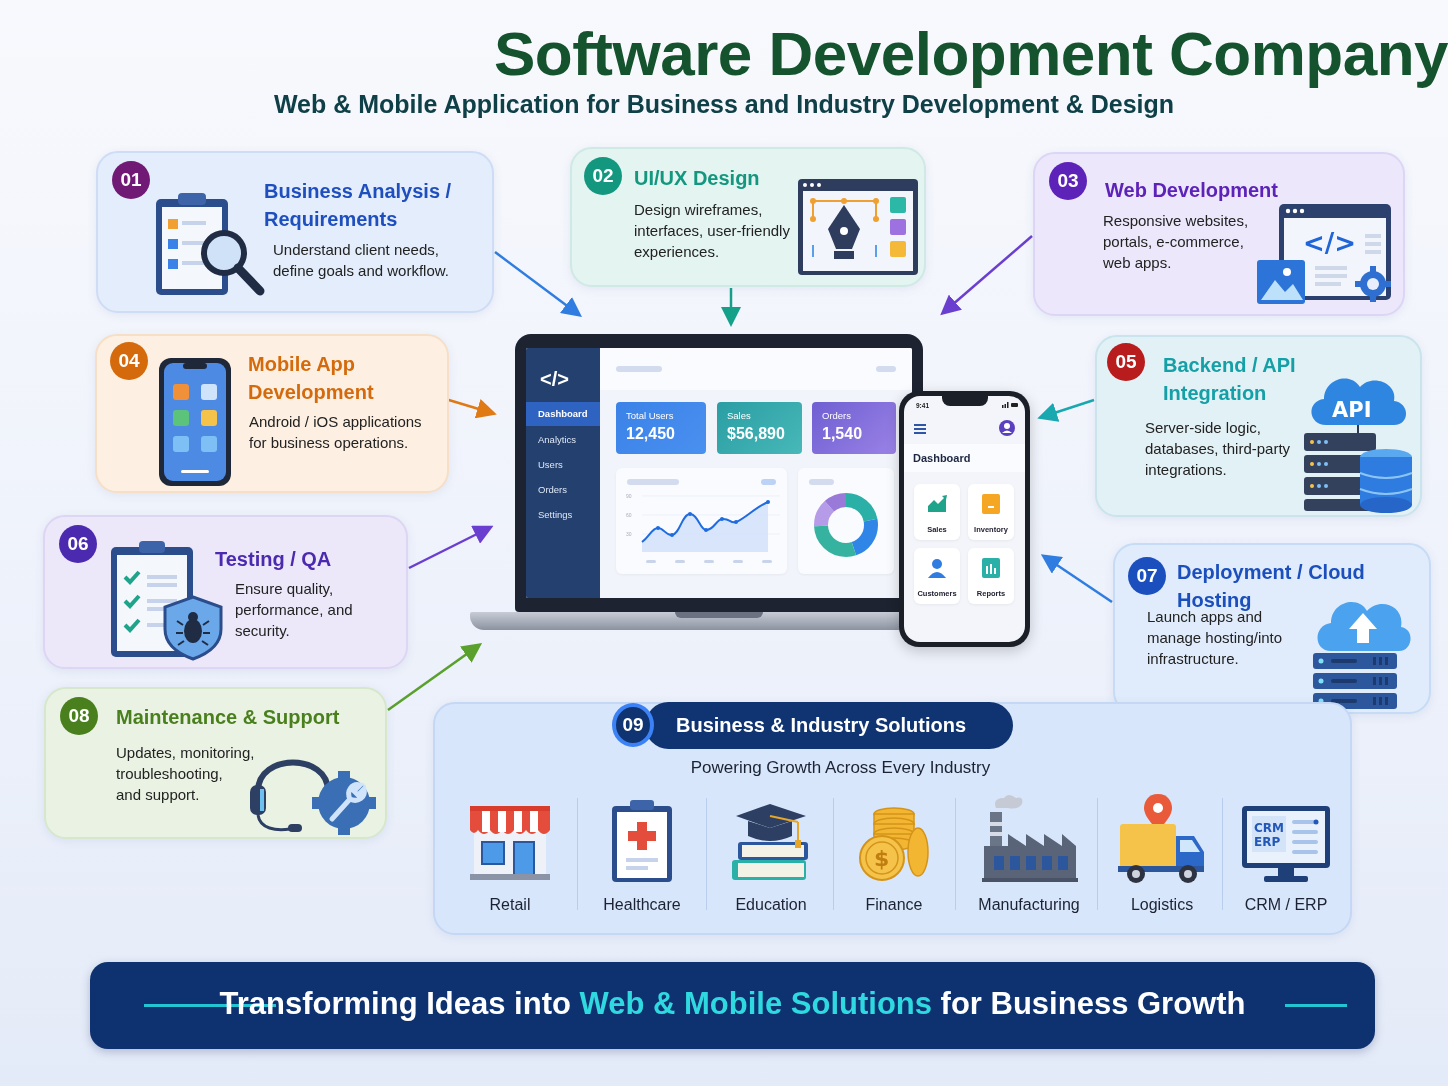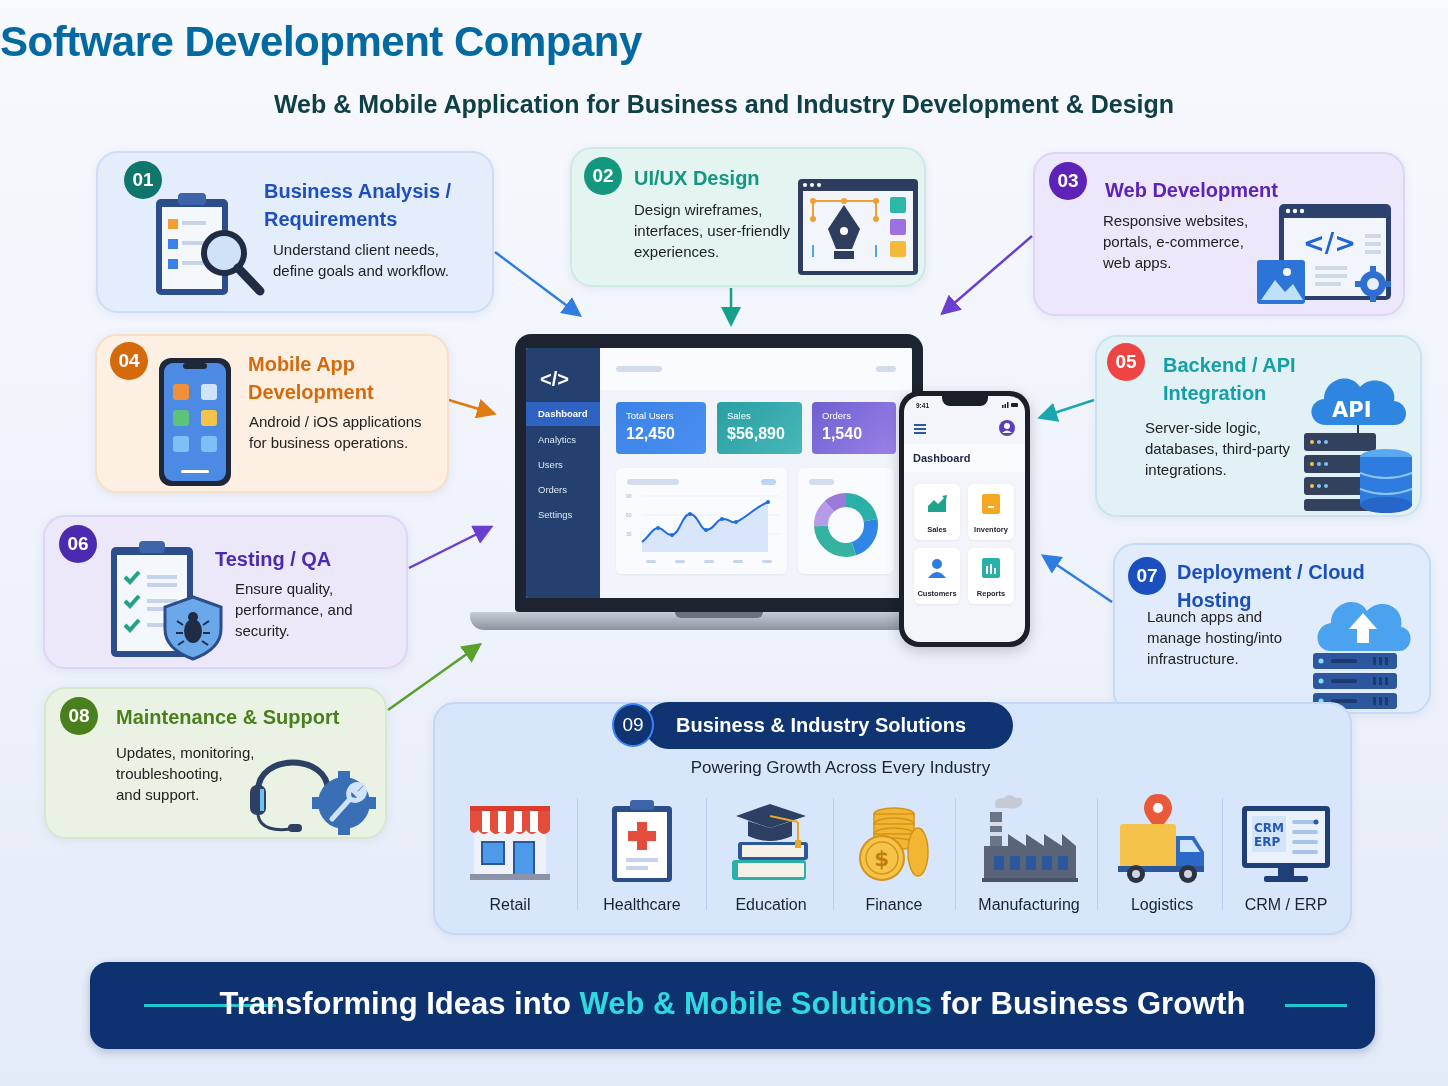--- a/index.html
+++ b/index.html
@@ -4,22 +4,22 @@
 <style>
   * { box-sizing: border-box; margin: 0; padding: 0; }
   html, body { width: 1448px; height: 1086px; overflow: hidden; }
   body {
     font-family: "Liberation Sans", "DejaVu Sans", sans-serif;
     background: linear-gradient(180deg, #f8f9fd 0%, #eef2fb 55%, #e4ebf8 100%);
     position: relative;
     color: #222;
   }
   .title {
-    position: absolute; left: 0; right: 0; top: 18px; text-align: left;
-    font-size: 42px; font-weight: 700; color: #0369a1; letter-spacing: -0.5px;
+    position: absolute; left: 0; right: 0; top: 18px; text-align: right;
+    font-size: 62px; font-weight: 700; color: #14532d; letter-spacing: -0.5px;
   }
   .subtitle {
     position: absolute; left: 0; right: 0; top: 90px; text-align: center;
     font-size: 25px; font-weight: 700; color: #0f4047;
   }
   .card {
     position: absolute; border-radius: 22px;
     border: 2px solid rgba(255,255,255,0.6);
     box-shadow: 0 2px 10px rgba(80,100,160,0.10);
   }
@@ -63,21 +63,21 @@
   .phone-screen { position: absolute; left: 5px; top: 5px; width: 121px; height: 246px; background: #f3f5fa; border-radius: 16px; overflow: hidden; }
   .phone-notch { position: absolute; left: 38px; top: 0; width: 46px; height: 10px; background: #1b1f27; border-radius: 0 0 8px 8px; }
   .ph-time { position: absolute; left: 12px; top: 6px; font-size: 6.5px; font-weight: 700; color: #222; }
   .ph-hdr { position: absolute; left: 0; top: 48px; width: 100%; height: 28px; background: #fafbfe; }
   .ph-title { position: absolute; left: 9px; top: 56px; font-size: 11px; font-weight: 700; color: #1c2640; }
   .tile { position: absolute; width: 46px; height: 56px; background: #fff; border-radius: 6px; box-shadow: 0 1px 3px rgba(0,0,0,0.06); }
   .tile span { position: absolute; left: 0; right: 0; bottom: 6px; text-align: center; font-size: 7.5px; font-weight: 700; color: #223; }
 
   
   .sol-pill { position: absolute; left: 645px; top: 702px; width: 368px; height: 47px; background: #0f3471; border-radius: 24px; color: #fff; font-size: 20px; font-weight: 700; display:flex; align-items:center; padding-left: 31px; }
-  .sol-badge { position: absolute; left: 612px; top: 703px; width: 42px; height: 44px; background: #0f3471; border-radius: 50%; border: 2px solid #3b82f6; color: #fff; font-weight: 400; font-size: 19px; display:flex; align-items:center; justify-content:center; }
+  .sol-badge { position: absolute; left: 612px; top: 703px; width: 42px; height: 44px; background: #0f3471; border-radius: 50%; border: 4px solid #3b82f6; color: #fff; font-weight: 700; font-size: 19px; display:flex; align-items:center; justify-content:center; }
   .sol-sub { position: absolute; left: 433px; width: 815px; top: 758px; text-align: center; font-size: 17px; color: #1b2233; }
   .ind { position: absolute; top: 790px; height: 130px; }
   .ind .lbl { position: absolute; left: 0; right: 0; top: 106px; text-align: center; font-size: 16px; color: #1b2233; }
   .sep { position: absolute; top: 798px; width: 1px; height: 112px; background: #b9cdec; }
 
   .banner { position: absolute; left: 90px; top: 962px; width: 1285px; height: 87px; background: #0e3170; border-radius: 18px; box-shadow: 0 3px 10px rgba(20,40,100,0.25); }
   .banner-text { position: absolute; left: 0; right: 0; top: 24px; text-align: center; color: #fff; font-size: 31px; font-weight: 700; }
   .banner-text .hl { color: #2fd9e0; }
   .banner-line { position: absolute; top: 42px; height: 3px; background: #22c5d4; }
 
@@ -114,21 +114,21 @@
   <line x1="731" y1="288" x2="731" y2="322" stroke="#15a08a" stroke-width="2.5" marker-end="url(#at)"></line>
   <line x1="1032" y1="236" x2="944" y2="312" stroke="#6a3fd0" stroke-width="2.5" marker-end="url(#ap)"></line>
   <line x1="409" y1="388" x2="492" y2="413" stroke="#e07a15" stroke-width="2.5" marker-end="url(#ao)"></line>
   <line x1="1094" y1="400" x2="1042" y2="417" stroke="#1aa8b0" stroke-width="2.5" marker-end="url(#ac)"></line>
   <line x1="409" y1="568" x2="489" y2="528" stroke="#6a3fd0" stroke-width="2.5" marker-end="url(#ap)"></line>
   <line x1="1112" y1="602" x2="1045" y2="557" stroke="#2f7de0" stroke-width="2.5" marker-end="url(#ab)"></line>
   <line x1="388" y1="710" x2="478" y2="646" stroke="#5aa02c" stroke-width="2.5" marker-end="url(#ag)"></line>
 </svg>
 
 <div class="card c1">
-  <div class="badge" style="left:26px;top:8px;background:#0f766e">01</div>
+  <div class="badge" style="left:14px;top:8px;background:#701a75">01</div>
   <svg class="icon" style="left:54px;top:36px" width="120" height="112" viewBox="0 0 120 112">
     <rect x="4" y="10" width="72" height="96" rx="5" fill="#2c4d8c"></rect>
     <rect x="10" y="18" width="60" height="82" fill="#f4f7fc"></rect>
     <rect x="26" y="4" width="28" height="12" rx="4" fill="#3d63a8"></rect>
     <rect x="16" y="30" width="10" height="10" fill="#f0a030"></rect>
       <rect x="30" y="32" width="24" height="4" fill="#c6d3ea"></rect>
     <rect x="16" y="50" width="10" height="10" fill="#3b82e8"></rect>
       <rect x="30" y="52" width="24" height="4" fill="#c6d3ea"></rect>
     <rect x="16" y="70" width="10" height="10" fill="#3b82e8"></rect>
       <rect x="30" y="72" width="24" height="4" fill="#c6d3ea"></rect>
@@ -231,21 +231,21 @@
     <div>Mobile App</div>
     <div>Development</div>
   </div>
   <div class="card-desc" style="left:152px;top:75px">
     <div>Android / iOS applications</div>
     <div>for business operations.</div>
   </div>
 </div>
 
 <div class="card c5">
-  <div class="badge" style="left:10px;top:6px;background:#ef4444">05</div>
+  <div class="badge" style="left:10px;top:6px;background:#b91c1c">05</div>
   <div class="card-title" style="left:66px;top:14px;color:#14a0a6">
     <div>Backend / API</div>
     <div>Integration</div>
   </div>
   <div class="card-desc" style="left:48px;top:80px">
     <div>Server-side logic,</div>
     <div>databases, third-party</div>
     <div>integrations.</div>
   </div>
   <svg class="icon" style="left:205px;top:28px" width="112" height="150" viewBox="0 0 112 150">

